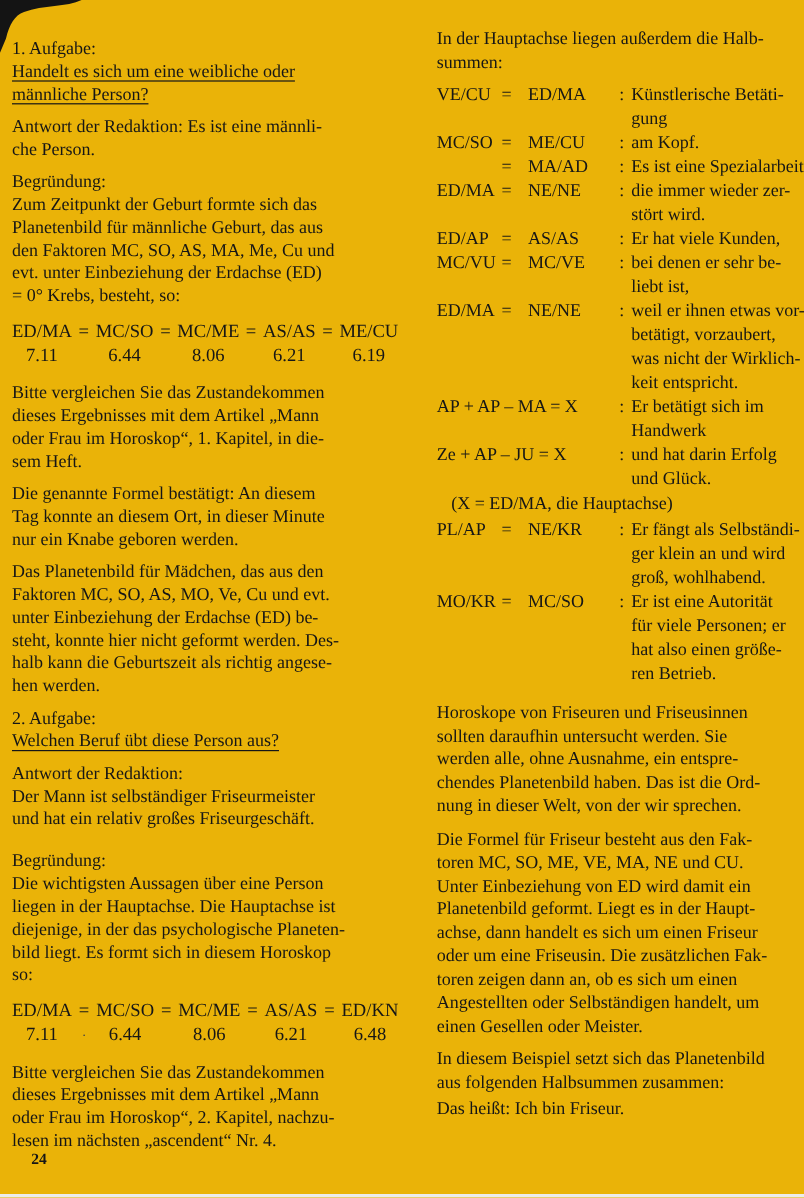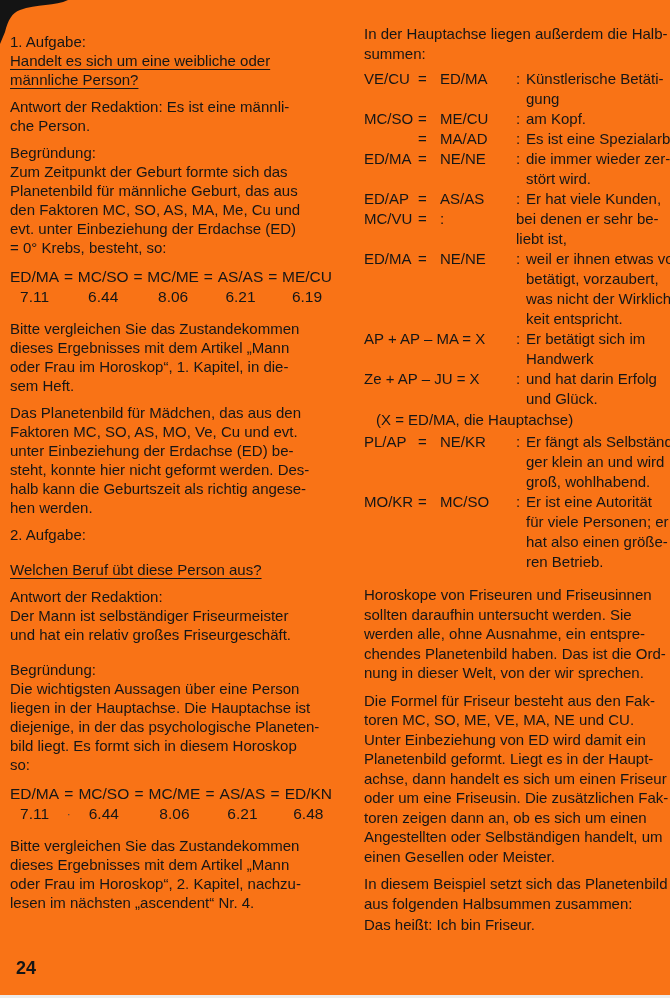--- a/index.html
+++ b/index.html
@@ -1,22 +1,22 @@
 <!DOCTYPE html>
 <html><head>
 <meta charset="utf-8">
 <style>
   html,body{margin:0;padding:0;}
   body{background:#e8e8e8;}
   .page{
     position:relative;
     width:670px;height:998px;
-    background:#f97316;
+    background:#eab308;
     overflow:hidden;
-    font-family:Liberation Sans, sans-serif;
+    font-family:Liberation Serif, serif;
     color:#161616;
   }
   .col{position:absolute;font-size:15px;line-height:19px;}
   .col-left{left:10px;top:32px;width:322px;}
   .col-right{left:364px;top:24px;width:318px;line-height:19.5px;}
   .para{white-space:pre-line;text-align:left;margin:0 0 8px 0;}
   .label{margin:0;}
   .underlined{
     text-decoration:underline;
     text-decoration-thickness:1.4px;
@@ -37,22 +37,22 @@
   .hs-f1,.hs-eq,.hs-f2,.hs-colon{line-height:20px;}
   .hs-desc{white-space:pre;line-height:20px;}
   .hs-desc-right{line-height:20px;padding-right:6px;}
   .sum-row{display:grid;grid-template-columns:152px 10px 1fr;margin:0;}
   .sum-formula{line-height:20px;}
   .x-note{margin:1px 0 2px 12px;line-height:20px;}
   .gap-lg{height:13px;}
   .final-formula{white-space:nowrap;letter-spacing:-0.3px;font-size:14.8px;
     line-height:20px;margin:2px 0 2px 0;}
   .page-number{
-    position:absolute;left:16px;top:958px;
-    font-weight:bold;font-size:18px;
+    position:absolute;left:26px;top:958px;
+    font-weight:bold;font-size:13px;
   }
   .corner-artifact{position:absolute;left:0;top:0;}
   .bottom-edge{
     position:absolute;left:0;bottom:0;width:670px;height:3px;
     background:#ececec;
   }
 </style>
 </head>
 <body>
 
@@ -113,29 +113,32 @@
           <span class="t">ME/CU</span>
           <span class="v">6.19</span>
         </span>
     </div>
 
     <p class="para">Bitte vergleichen Sie das Zustandekommen
 dieses Ergebnisses mit dem Artikel „Mann
 oder Frau im Horoskop“, 1. Kapitel, in die-
 sem Heft.</p>
 
+    <p class="para">Die genannte Formel bestätigt: An diesem
+Tag konnte an diesem Ort, in dieser Minute
+nur ein Knabe geboren werden.</p>
 
     <p class="para">Das Planetenbild für Mädchen, das aus den
 Faktoren MC, SO, AS, MO, Ve, Cu und evt.
 unter Einbeziehung der Erdachse (ED) be-
 steht, konnte hier nicht geformt werden. Des-
 halb kann die Geburtszeit als richtig angese-
 hen werden.</p>
 
-    <p class="para label" style="margin-bottom:16px;">2. Aufgabe:</p>
+    <p class="para label" style="margin-bottom:0;">2. Aufgabe:</p>
     <p class="para underlined">Welchen Beruf übt diese Person aus?</p>
 
     <div class="block">
       <p class="para label" style="margin-bottom:0;">Antwort der Redaktion:</p>
       <p class="para" style="margin-bottom:16px;">Der Mann ist selbständiger Friseurmeister
 und hat ein relativ großes Friseurgeschäft.</p>
     </div>
 
     <div class="block">
       <p class="para label" style="margin-bottom:0;">Begründung:</p>
@@ -234,20 +237,21 @@
       <span class="hs-f1">ED/AP</span>
       <span class="hs-eq">=</span>
       <span class="hs-f2">AS/AS</span>
       <span class="hs-colon">:</span>
       <div class="hs-desc">Er hat viele Kunden,</div>
     </div>
 
     <div class="hs-row">
       <span class="hs-f1">MC/VU</span>
       <span class="hs-eq">=</span>
+      <span class="hs-f2">MC/VE</span>
       <span class="hs-colon">:</span>
       <div class="hs-desc">bei denen er sehr be-
 liebt ist,</div>
     </div>
 
     <div class="hs-row">
       <span class="hs-f1">ED/MA</span>
       <span class="hs-eq">=</span>
       <span class="hs-f2">NE/NE</span>
       <span class="hs-colon">:</span>

